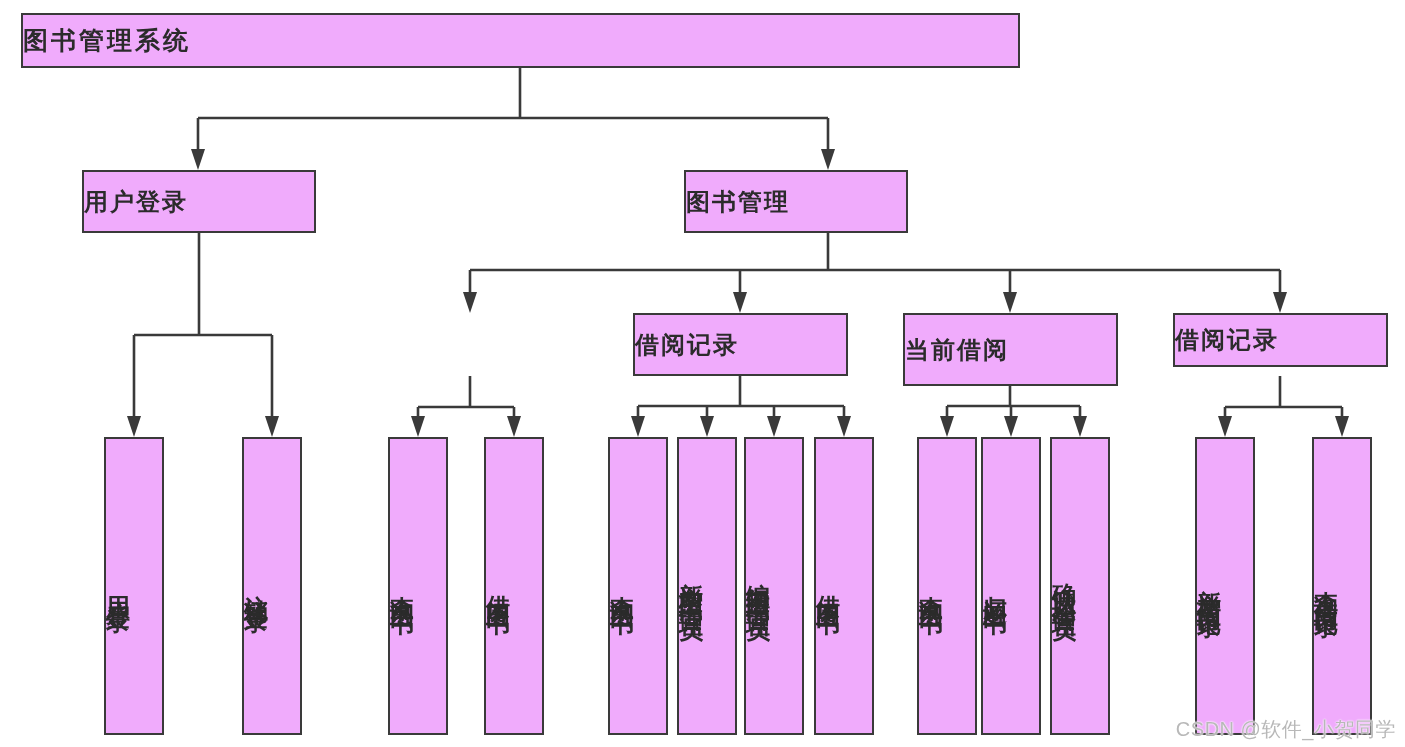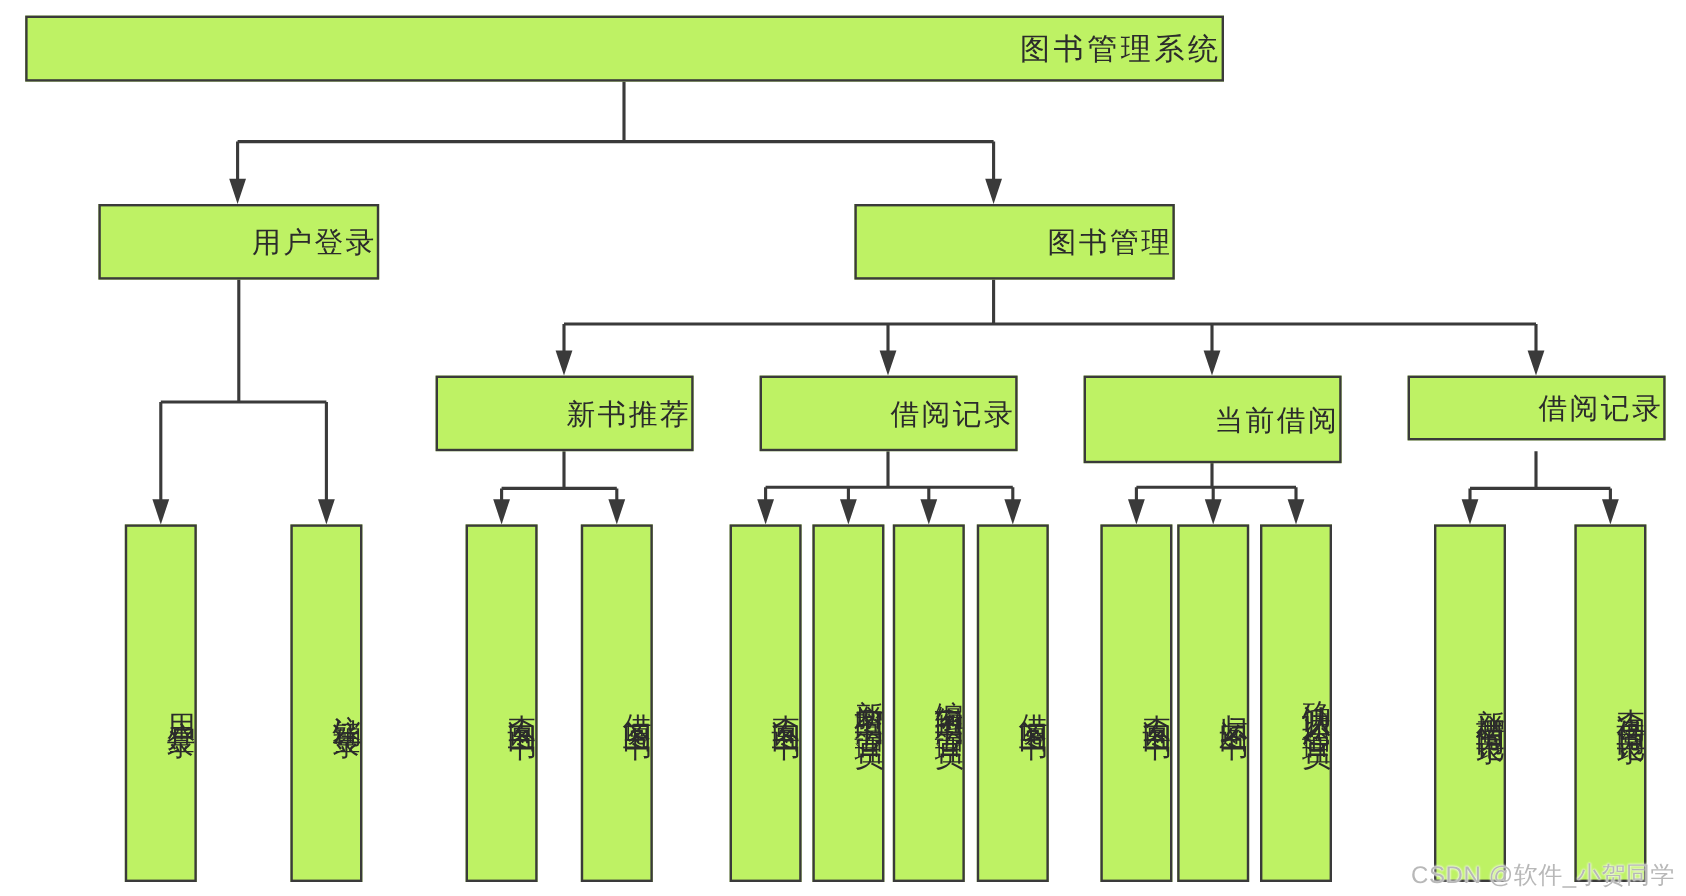--- a/index.html
+++ b/index.html
@@ -16,23 +16,24 @@
     font-family:"Liberation Sans",sans-serif;
     overflow:hidden;
   }
   svg.connectors{position:absolute;left:0;top:0;width:1405px;height:747px;}
   svg.connectors path{stroke:var(--line);stroke-width:2.6;fill:none;}
   svg.connectors polygon{fill:var(--line);stroke:none;}
   .box{
     position:absolute;
     box-sizing:border-box;
     border:2.5px solid var(--line);
-    background:#bef264;
-    display:flex;align-items:center;justify-content:flex-end;
+    background:#f0abfc;
+    display:flex;align-items:center;justify-content:flex-start;
     color:var(--text);
+    font-weight:bold;
   }
   .h-label{
     font-size:24px;letter-spacing:2px;white-space:nowrap;
     color:var(--text);
   }
   .root .h-label{font-size:25px;letter-spacing:3px;}
   .v-label{
     writing-mode:vertical-rl;
     text-orientation:mixed;
     font-size:24px;
@@ -94,27 +95,24 @@
     <polygon points="1342,437 1335,416 1349,416"></polygon>
   </svg>
 
   <div class="box root" style="left:21px;top:13px;width:999px;height:55px">
     <span class="h-label">图书管理系统</span>
   </div>
 
   <div class="box" style="left:82px;top:170px;width:234px;height:63px">
     <span class="h-label">用户登录</span>
   </div>
-  <div class="box" style="left:712px;top:170px;width:267px;height:63px">
+  <div class="box" style="left:684px;top:170px;width:224px;height:63px">
     <span class="h-label">图书管理</span>
   </div>
 
-  <div class="box" style="left:363px;top:313px;width:215px;height:63px">
-    <span class="h-label">新书推荐</span>
-  </div>
   <div class="box" style="left:633px;top:313px;width:215px;height:63px">
     <span class="h-label">借阅记录</span>
   </div>
   <div class="box" style="left:903px;top:313px;width:215px;height:73px">
     <span class="h-label">当前借阅</span>
   </div>
   <div class="box" style="left:1173px;top:313px;width:215px;height:54px">
     <span class="h-label">借阅记录</span>
   </div>
 

